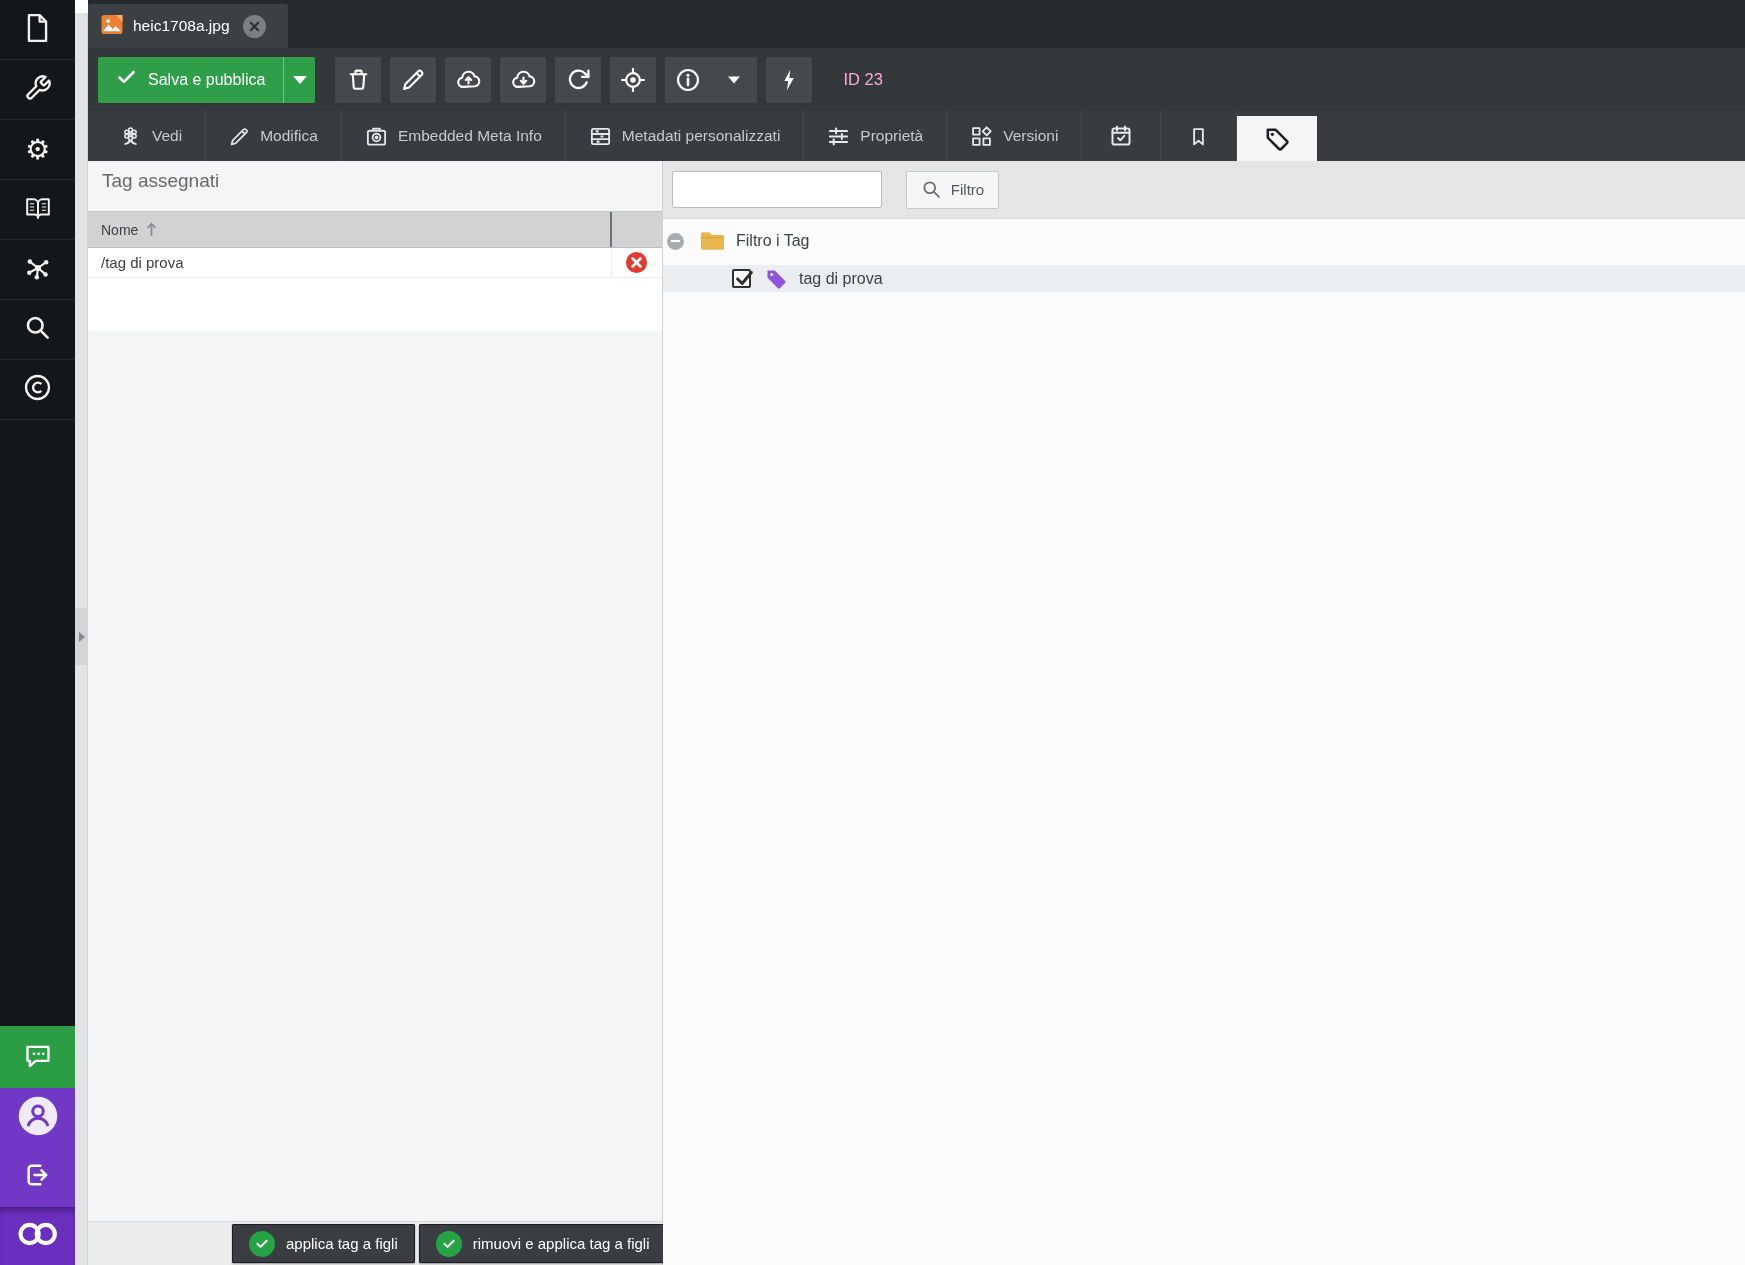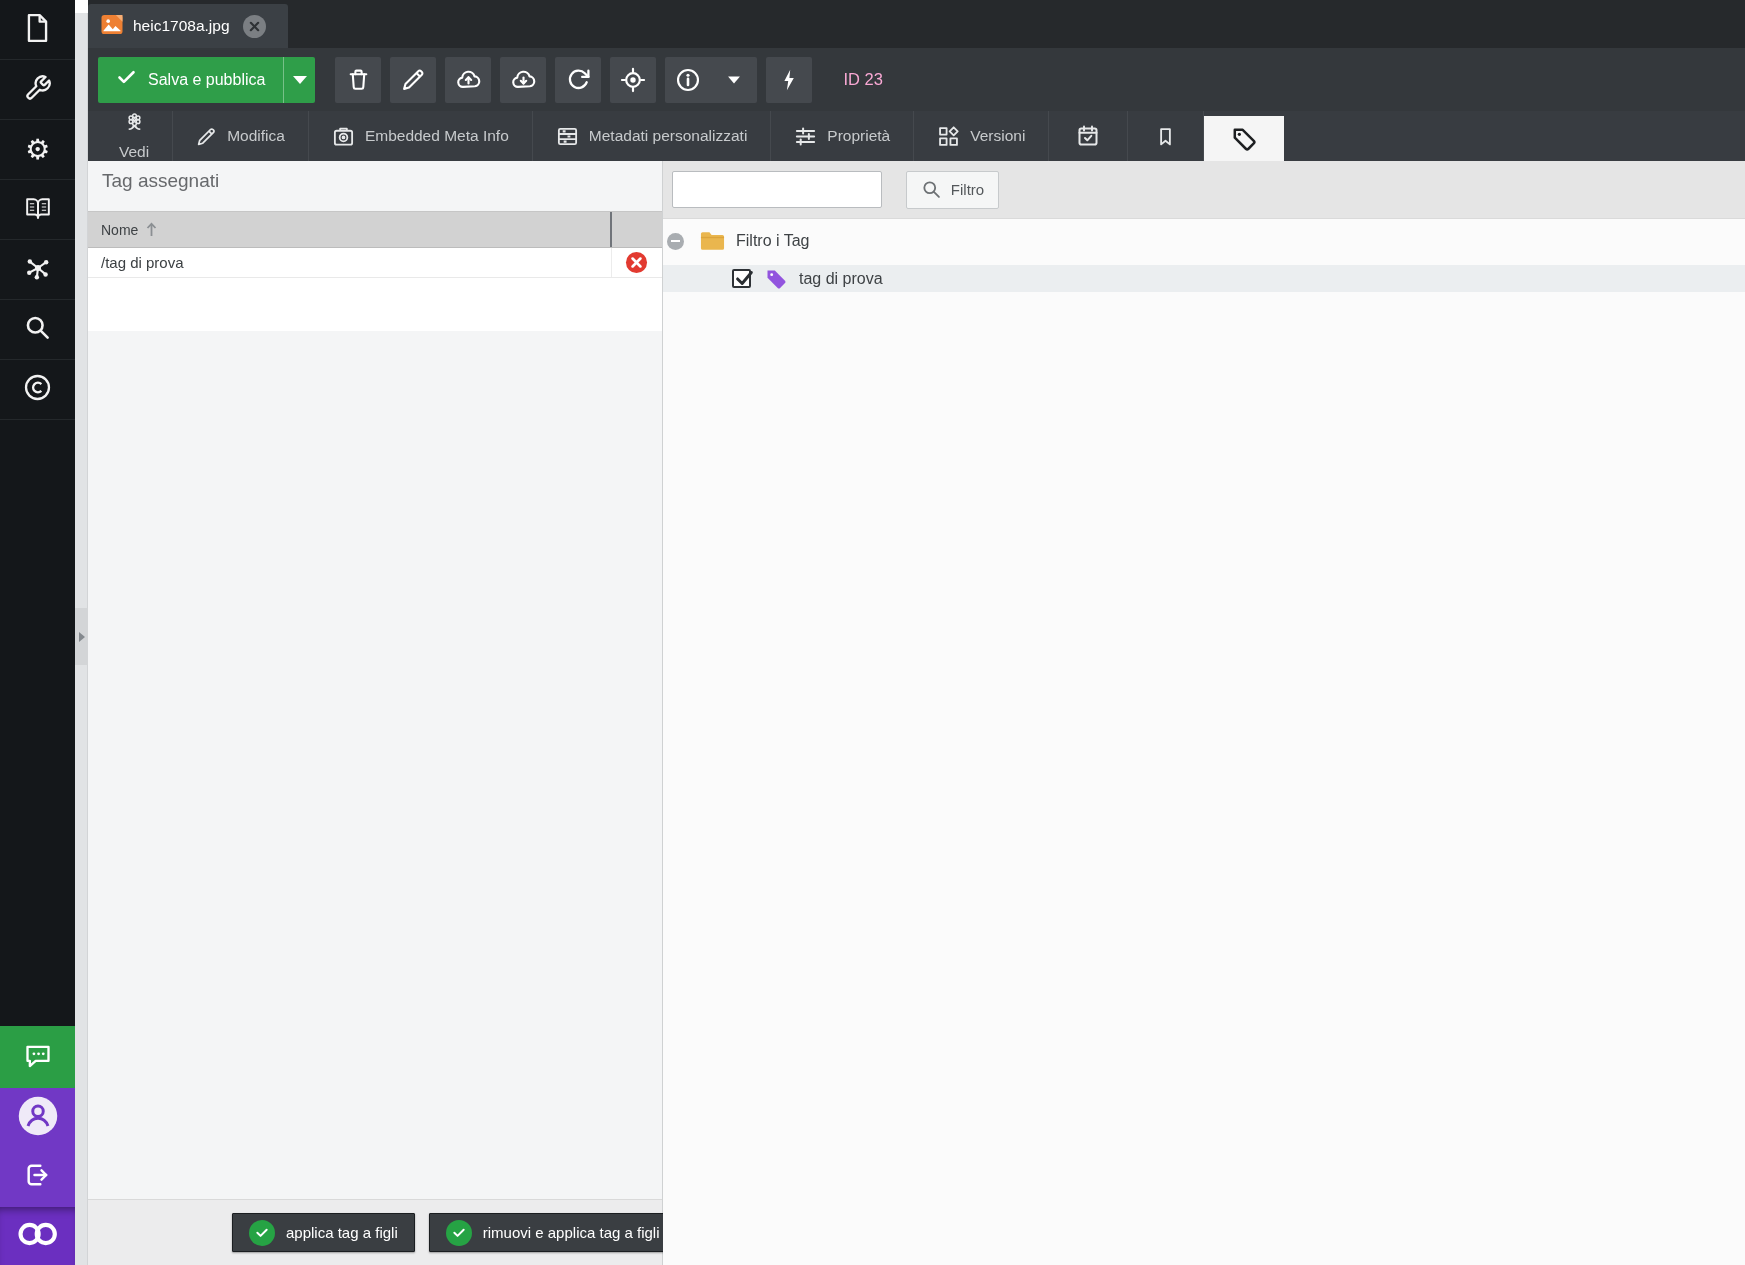--- a/index.html
+++ b/index.html
@@ -50,21 +50,21 @@
   .lp-title{position:absolute;left:14px;top:9px;font-size:19px;color:#67696c;}
   .grid{position:absolute;left:0;top:50px;right:0;height:120px;background:#ffffff;}
   .grid-header{position:relative;height:37px;background:#d2d2d2;border-top:1px solid #c6c6c6;border-bottom:1px solid #bcbcbc;display:flex;align-items:center;padding-left:13px;gap:8px;cursor:pointer;}
   .grid-header-label{font-size:14px;color:#3e4245;}
   .col-div-dark{position:absolute;right:50px;top:0;bottom:0;width:2px;background:#70747a;}
   .grid-row{position:relative;height:30px;background:#fff;border-bottom:1px solid #e9e9e9;display:flex;align-items:center;padding-left:13px;cursor:pointer;}
   .grid-row-text{font-size:15px;color:#3c4043;}
   .col-div-light{position:absolute;right:50px;top:0;bottom:0;width:1px;background:#ececec;}
   .row-del{position:absolute;right:14px;top:3px;width:23px;height:23px;cursor:pointer;}
 
-  .bottombar{position:absolute;left:0;right:0;bottom:0;height:66px;background:#ececed;border-top:1px solid #d9d9d9;display:flex;align-items:center;padding-left:144px;gap:14px;}
+  .bottombar{position:absolute;left:0;right:0;bottom:0;height:44px;background:#ececed;border-top:1px solid #d9d9d9;display:flex;align-items:center;padding-left:144px;gap:4px;}
   .dark-btn{height:39px;background:#3a3e42;border:1px solid #1b1e21;box-shadow:0 1px 2px rgba(0,0,0,.35);display:flex;align-items:center;gap:11px;padding:0 16px;color:#fff;font-size:15px;cursor:pointer;border-radius:1px;white-space:nowrap;}
   .gcheck{width:26px;height:26px;border-radius:50%;background:#26a344;display:flex;align-items:center;justify-content:center;flex:0 0 auto;}
 
   .right-panel{position:relative;flex:1;background:#fbfbfb;}
   .rp-toolbar{position:absolute;left:0;top:0;right:0;height:58px;background:#e5e5e5;border-bottom:1px solid #dadada;display:flex;align-items:center;padding-left:9px;gap:24px;}
   .filter-input{width:210px;height:37px;border:1px solid #b9bcbf;border-radius:2px;background:#fff;font-size:15px;padding:0 8px;color:#333;outline:none;}
   .filter-btn{height:38px;width:93px;background:#f5f6f6;border:1px solid #c7cacc;border-radius:2px;display:flex;align-items:center;justify-content:center;gap:9px;cursor:pointer;}
   .filter-btn span{color:#54585b;font-size:15px;}
 
   .tree-row{position:absolute;left:0;right:0;display:flex;align-items:center;cursor:pointer;}
@@ -266,21 +266,21 @@
       </div>
       <div class="icon-btn">
         <svg width="24" height="26" viewBox="0 0 24 24">
             <path d="M13.2 1.8L7.4 13h3.8l-1.3 9.2L16.8 10h-4.4z" fill="#fff"></path>
           </svg>
       </div>
       <span class="id-label">ID 23</span>
     </div>
 
     <div class="navtabs">
-      <div class="navtab" style="margin-left:8px;flex-direction:column;">
+      <div class="navtab" style="margin-left:8px;">
         <svg width="23" height="23" viewBox="0 0 24 24">
             <g fill="none" stroke="#e6e8e9" stroke-width="1.6">
               <circle cx="12" cy="5.2" r="2"></circle>
               <circle cx="8.1" cy="7.4" r="2"></circle>
               <circle cx="15.9" cy="7.4" r="2"></circle>
               <circle cx="8.1" cy="11.6" r="2"></circle>
               <circle cx="15.9" cy="11.6" r="2"></circle>
               <circle cx="12" cy="13.8" r="2"></circle>
               <circle cx="12" cy="9.5" r="1.2"></circle>
               <path d="M12 15.8c-1 2.5-3 4-6.3 4.2 2.8-.5 4.6-2 5.4-4M12 15.8c1 2.5 3 4 6.3 4.2-2.8-.5-4.6-2-5.4-4"></path>

